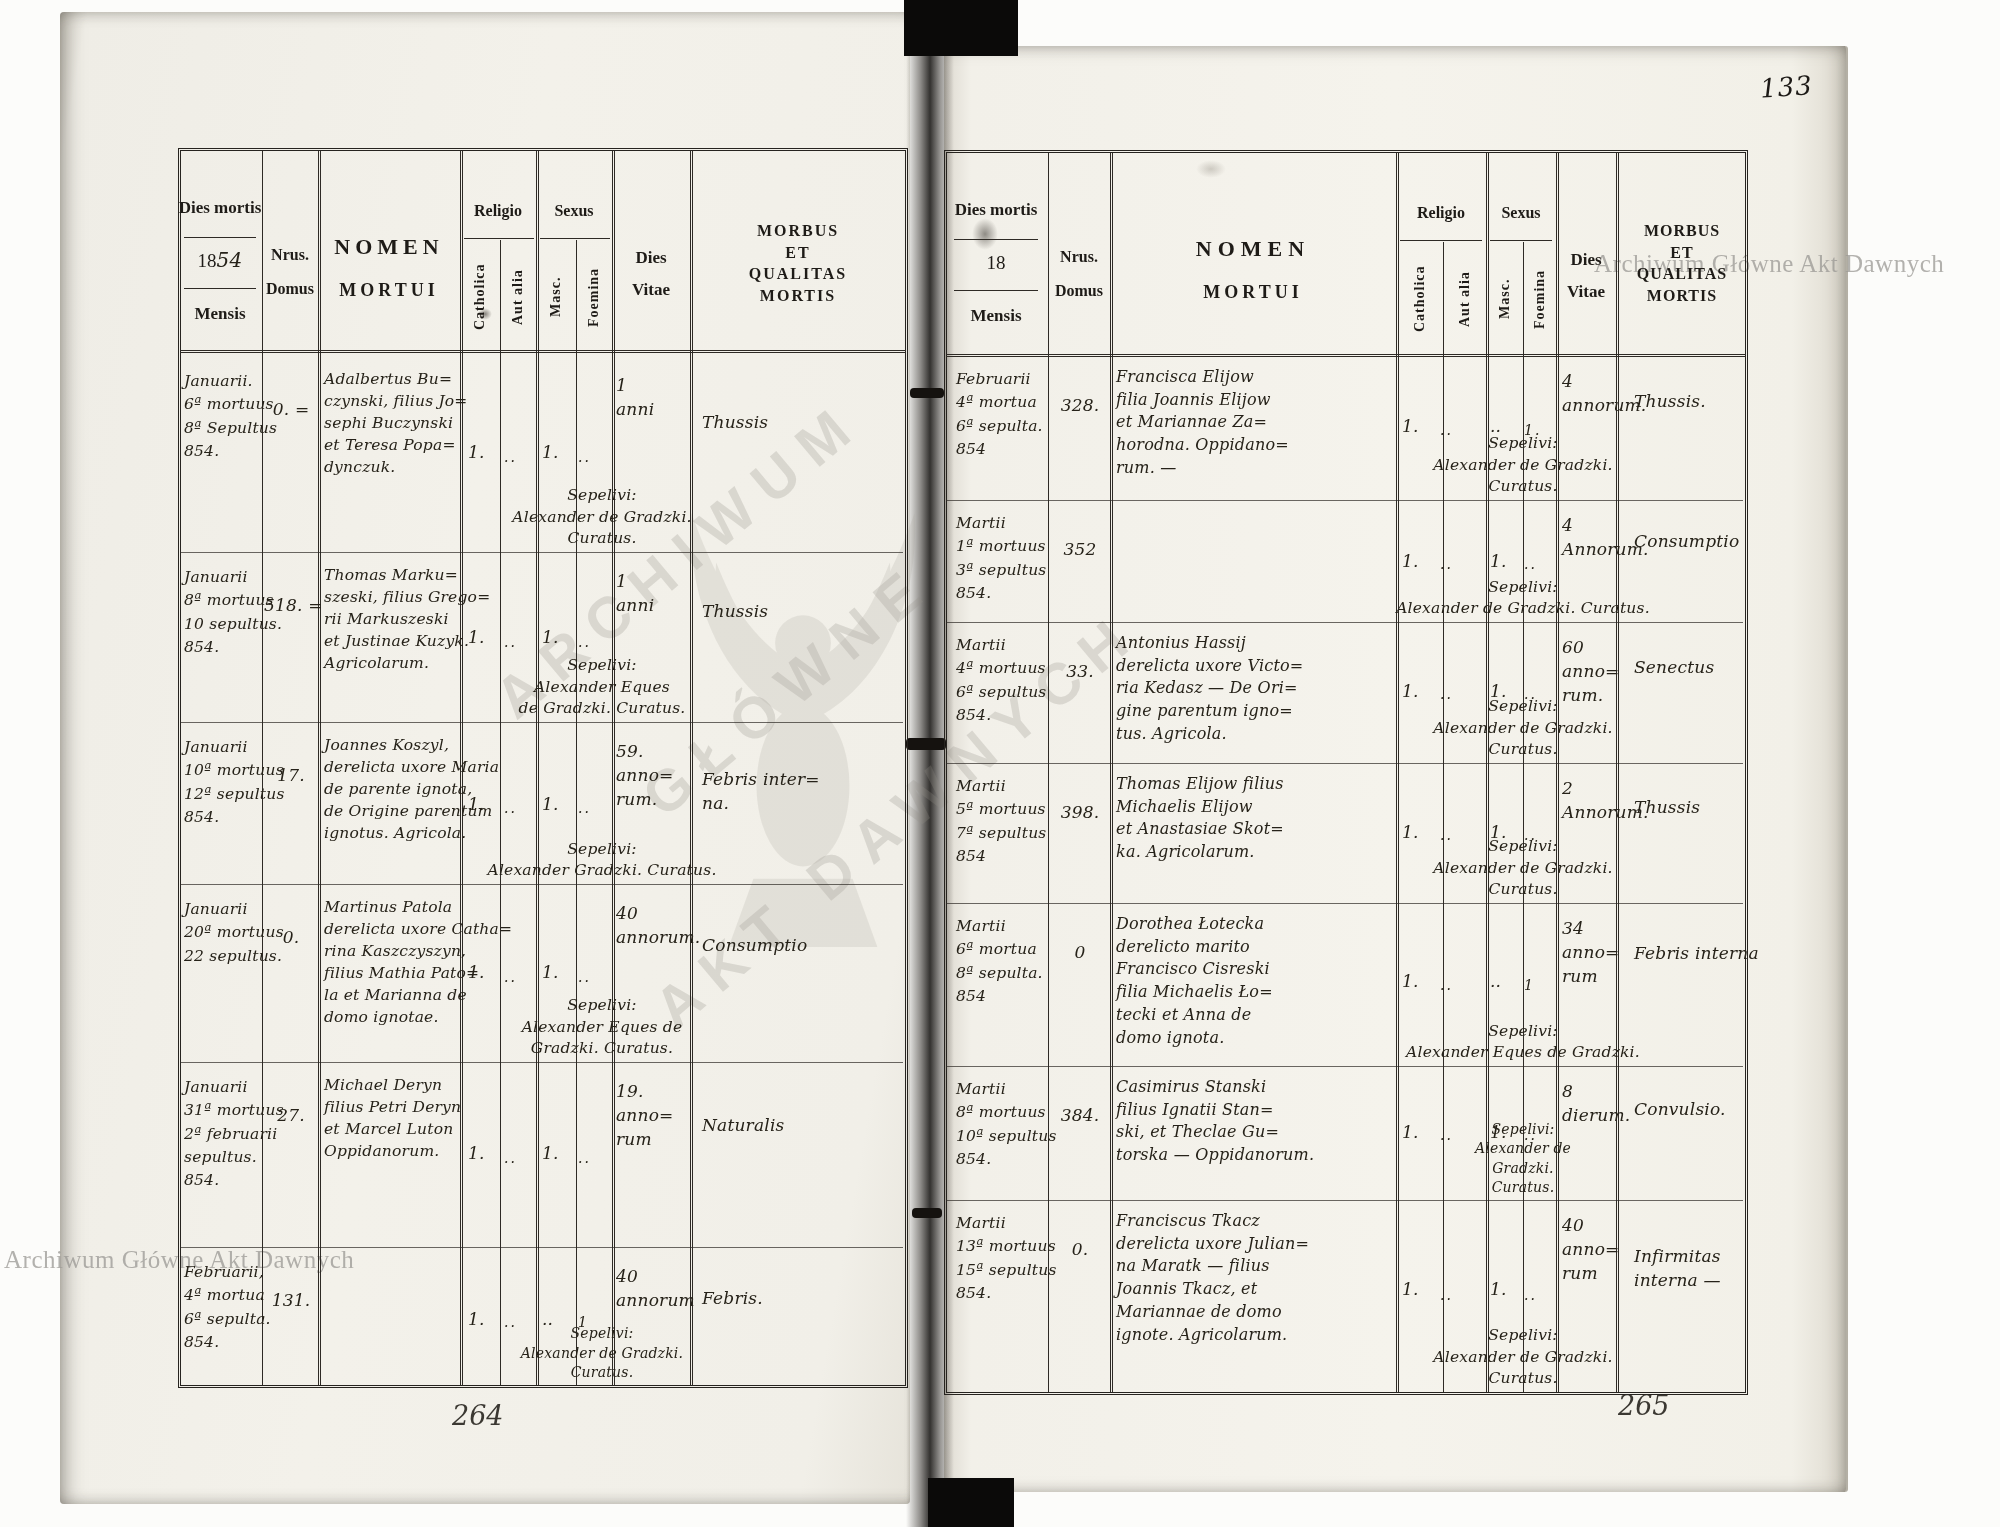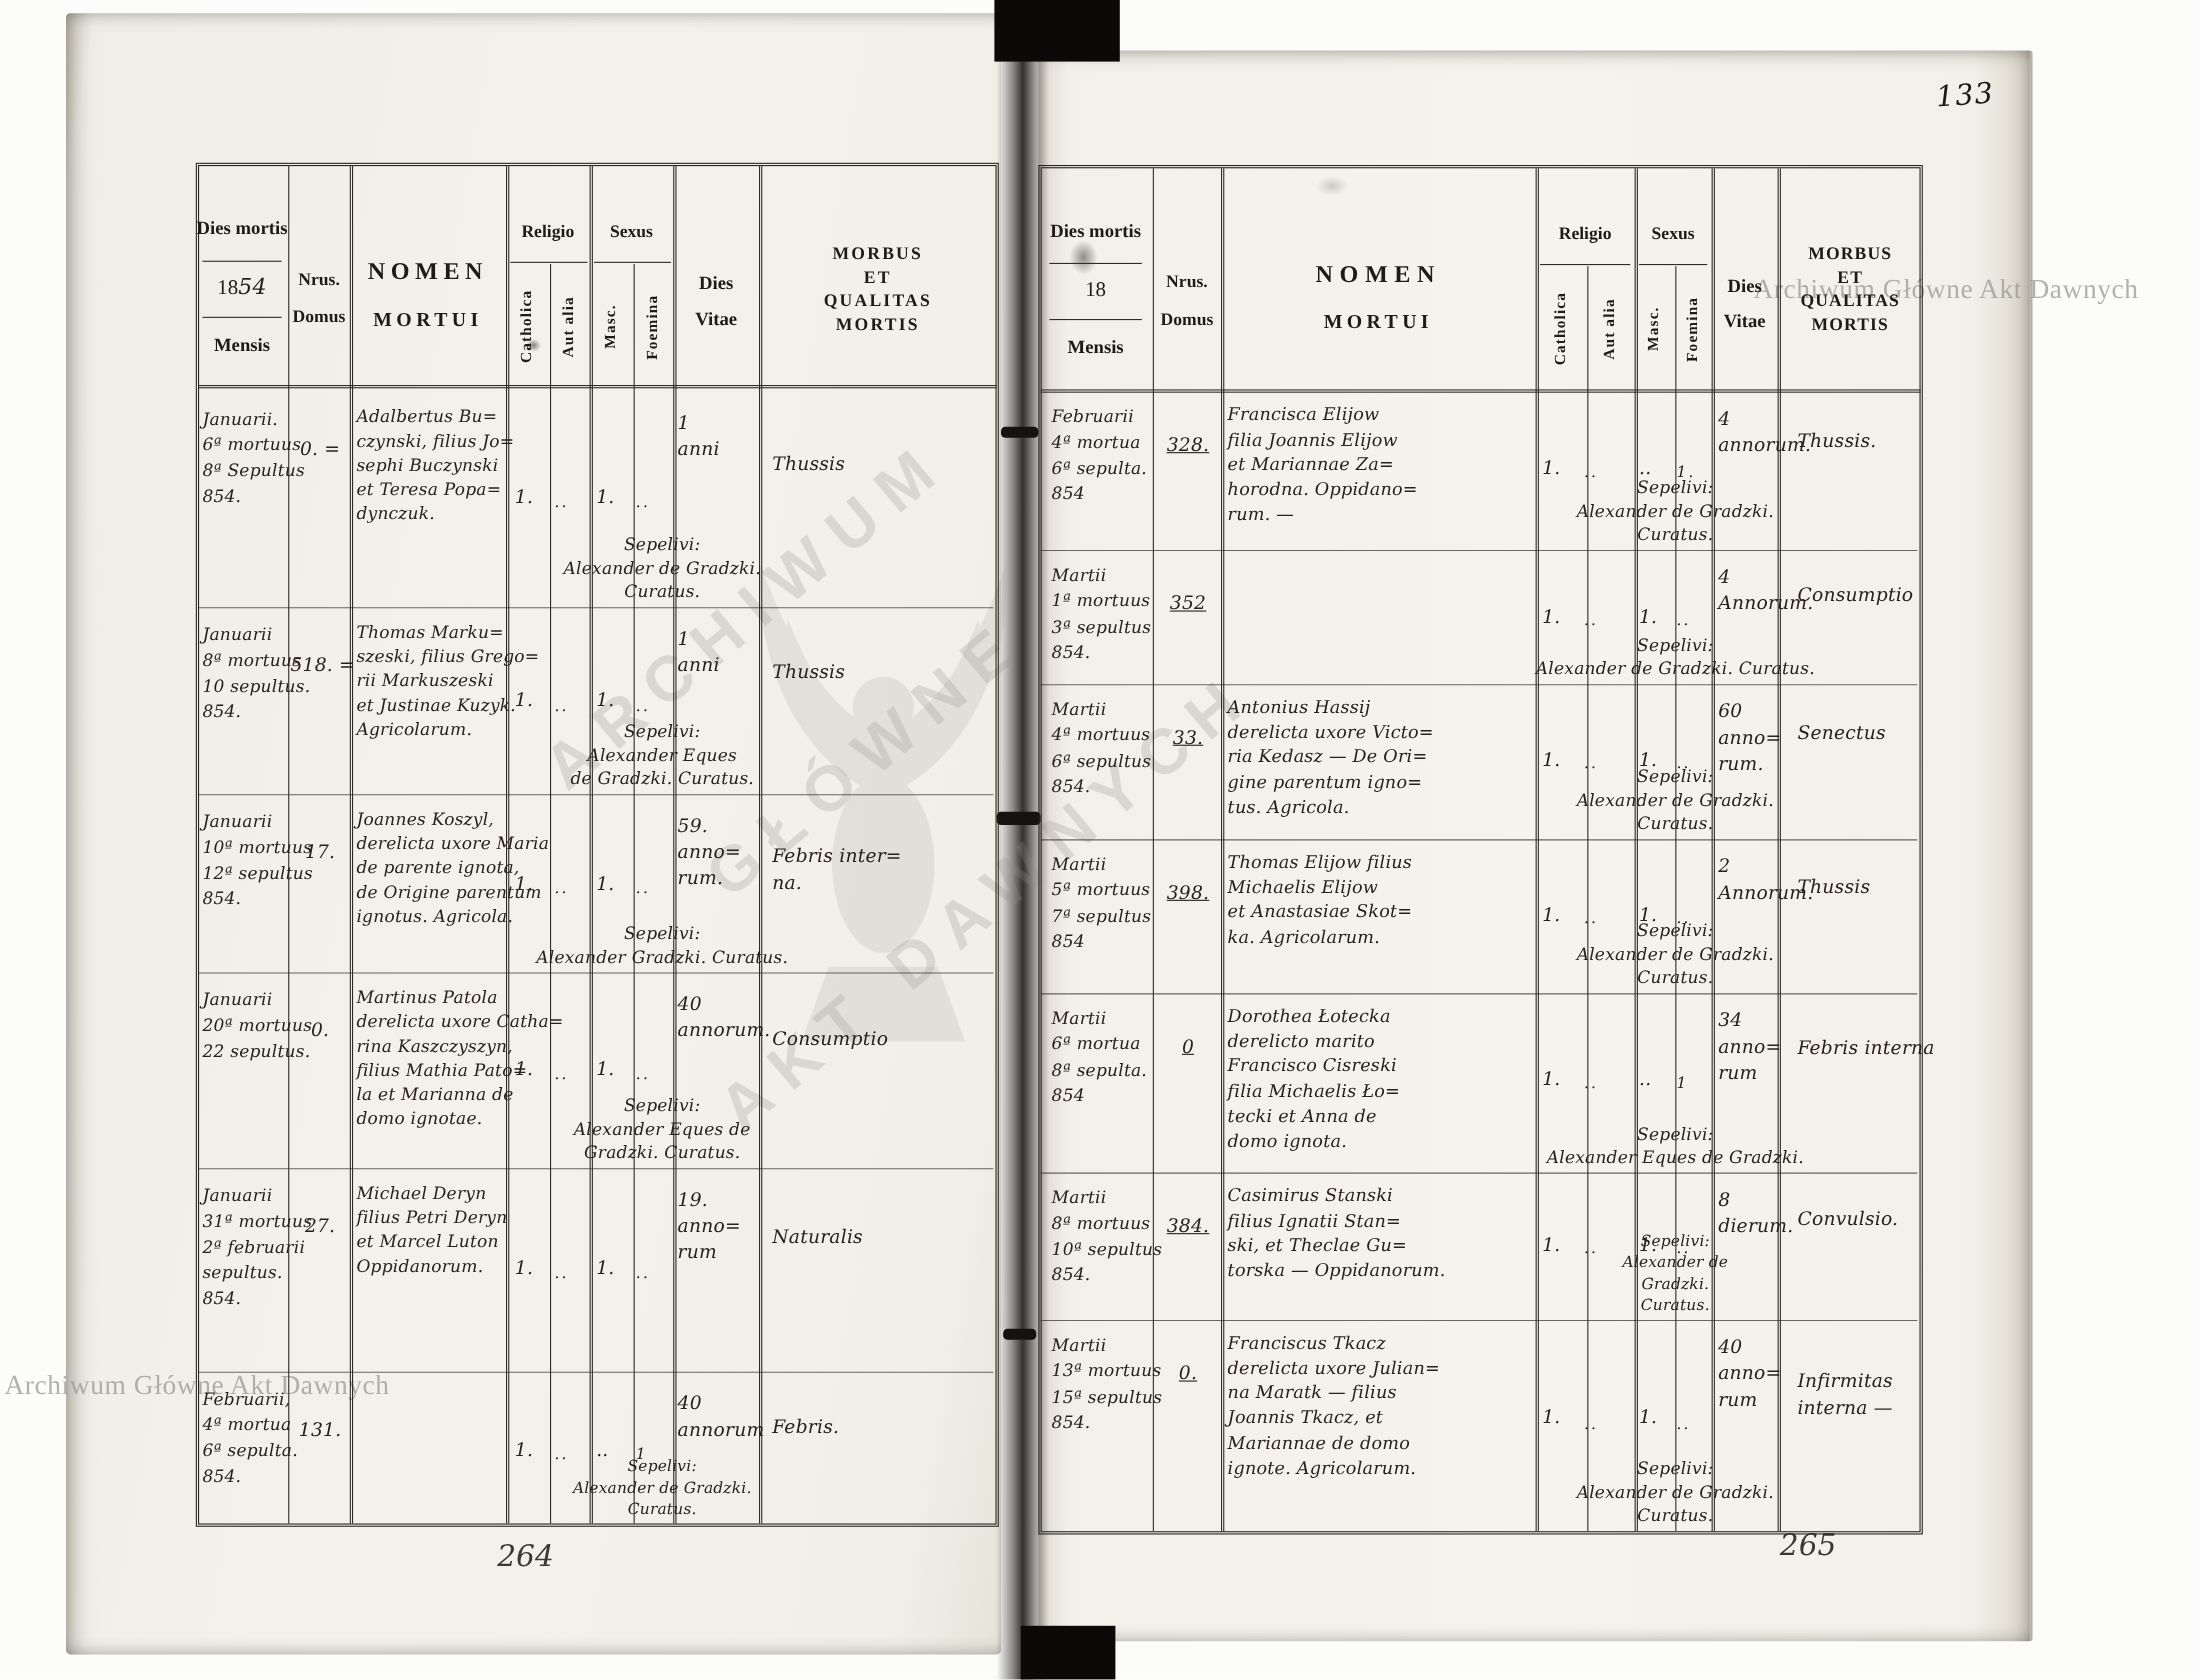--- a/index.html
+++ b/index.html
@@ -42,21 +42,21 @@
   .rows-l .f-nrus{left:86px;top:36px;width:54px;font-size:17px;text-align:center;}
   .rows-l .f-nomen{left:146px;top:6px;width:142px;font-size:15.5px;line-height:1.42;}
   .rows-l .f-cath{left:290px;top:42%;width:30px;font-size:17px;}
   .rows-l .f-aut{left:326px;top:46%;width:26px;font-size:14px;letter-spacing:2px;}
   .rows-l .f-masc{left:364px;top:42%;width:28px;font-size:17px;}
   .rows-l .f-foem{left:400px;top:46%;width:26px;font-size:14px;letter-spacing:2px;}
   .rows-l .f-vitae{left:438px;top:12px;width:80px;font-size:17px;}
   .rows-l .f-morbus{left:524px;top:26%;width:200px;font-size:17px;}
   .rows-l .f-sep{left:296px;bottom:0;width:256px;font-size:15.5px;text-align:center;line-height:1.4;}
   .rows-r .f-dies{left:12px;top:8px;width:100px;font-size:15.5px;line-height:1.5;}
-  .rows-r .f-nrus{left:106px;top:34px;width:60px;font-size:17px;text-align:center;text-decoration:underline;}
+  .rows-r .f-nrus{left:106px;top:34px;width:60px;font-size:17px;text-align:center;}
   .rows-r .f-nomen{left:172px;top:6px;width:226px;font-size:16px;line-height:1.42;}
   .rows-r .f-cath{left:458px;top:40%;width:30px;font-size:17px;}
   .rows-r .f-aut{left:496px;top:44%;width:26px;font-size:14px;letter-spacing:2px;}
   .rows-r .f-masc{left:546px;top:40%;width:28px;font-size:17px;}
   .rows-r .f-foem{left:580px;top:44%;width:26px;font-size:14px;letter-spacing:2px;}
   .rows-r .f-vitae{left:618px;top:10px;width:84px;font-size:17px;}
   .rows-r .f-morbus{left:690px;top:22%;width:180px;font-size:17px;}
   .rows-r .f-sep{left:446px;bottom:0;width:266px;font-size:15.5px;text-align:center;line-height:1.4;}
   
   .folio{position:absolute;font-family:"DejaVu Serif",serif;font-style:italic;

